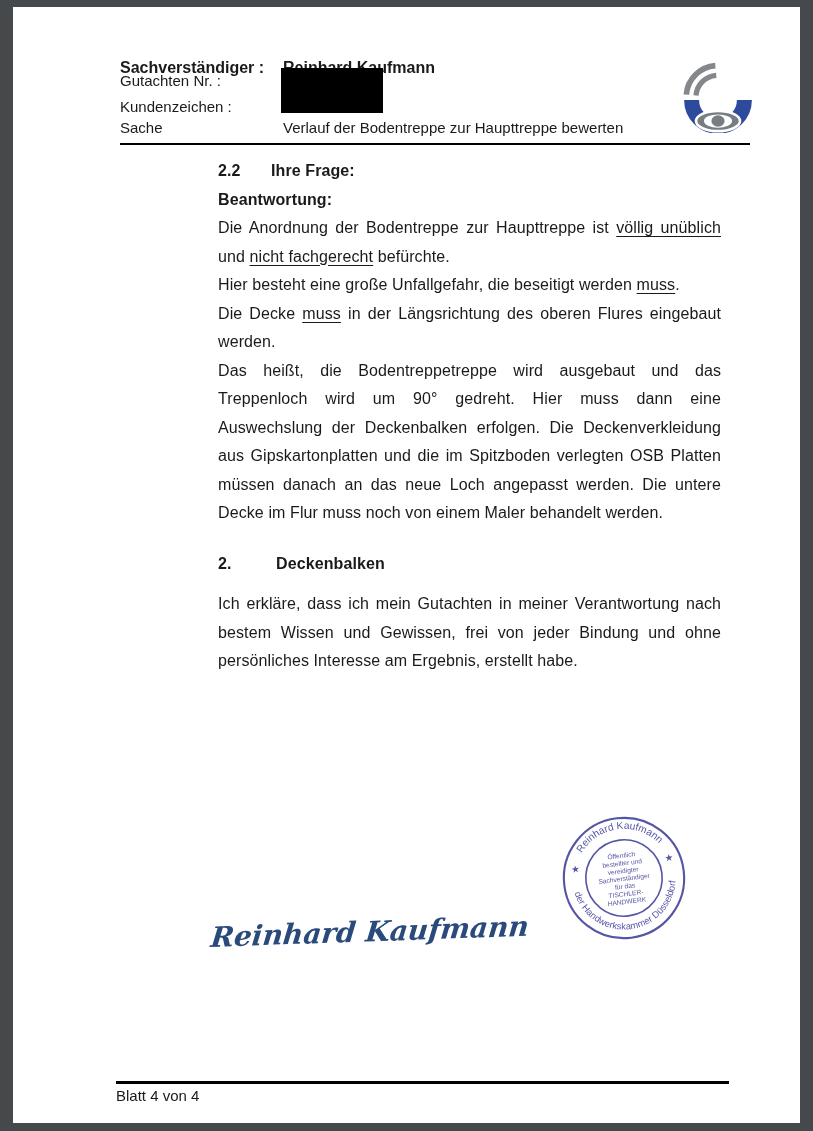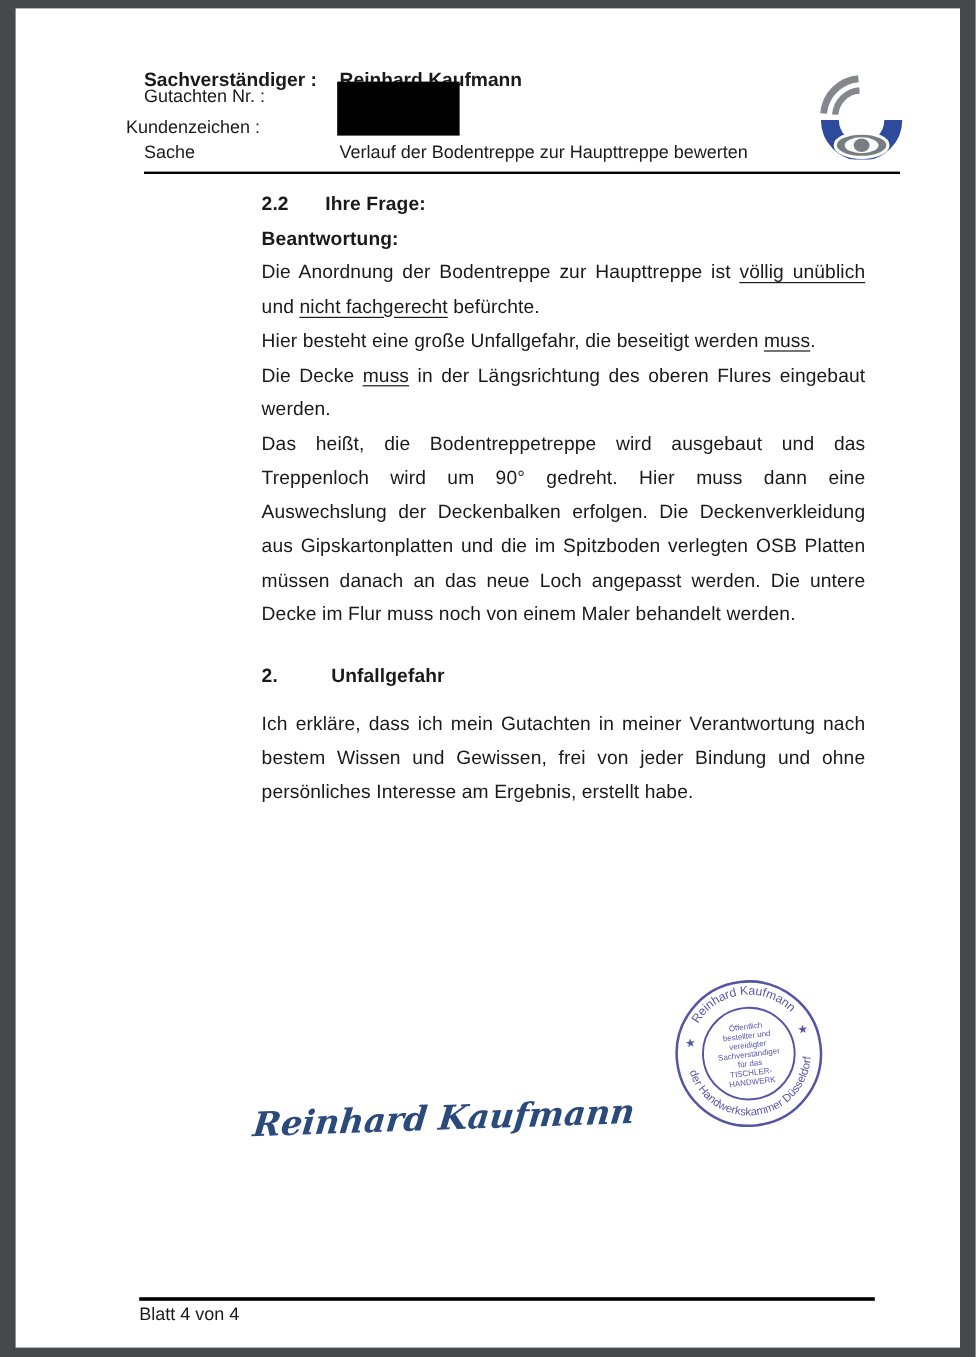--- a/index.html
+++ b/index.html
@@ -64,21 +64,21 @@
 <body>
 
 <div class="page">
 
   <div>
     <span class="hdr-label hdr-bold" style="left:107px; top:38px;">Sachverständiger :</span>
     <span class="hdr-value hdr-bold" style="left:270px; top:38px;">Reinhard Kaufmann</span>
 
     <span class="hdr-label" style="left:107px; top:65px;">Gutachten Nr. :</span>
 
-    <span class="hdr-label" style="left:92px; top:91px;">Kundenzeichen :</span>
+    <span class="hdr-label" style="left:107px; top:91px;">Kundenzeichen :</span>
 
     <span class="hdr-label" style="left:107px; top:112px;">Sache</span>
     <span class="hdr-value" style="left:270px; top:112px;">Verlauf der Bodentreppe zur Haupttreppe bewerten</span>
 
     <div class="redaction"></div>
     <div class="hdr-rule"></div>
 
     <svg class="logo" viewBox="0 0 100 92">
       <path d="M 14 49 A 36 36 0 0 1 47 16" fill="none" stroke="#84888c" stroke-width="6.5"></path>
       <path d="M 25 50 A 25 25 0 0 1 48 27" fill="none" stroke="#84888c" stroke-width="6"></path>
@@ -96,21 +96,21 @@
     </div>
 
     <p class="bold">Beantwortung:</p>
     <p><span>Die Anordnung der Bodentreppe zur Haupttreppe ist </span><span class="u">völlig unüblich</span><span> und </span><span class="u">nicht fachgerecht</span><span> befürchte.</span></p>
     <p><span>Hier besteht eine große Unfallgefahr, die beseitigt werden </span><span class="u">muss</span><span>.</span></p>
     <p><span>Die Decke </span><span class="u">muss</span><span> in der Längsrichtung des oberen Flures eingebaut werden.</span></p>
     <p>Das heißt, die Bodentreppetreppe wird ausgebaut und das Treppenloch wird um 90° gedreht. Hier muss dann eine Auswechslung der Deckenbalken erfolgen. Die Deckenverkleidung aus Gipskartonplatten und die im Spitzboden verlegten OSB Platten müssen danach an das neue Loch angepasst werden. Die untere Decke im Flur muss noch von einem Maler behandelt werden.</p>
 
     <div class="h-line anm">
       <span class="num">2.</span>
-      <span>Unfallgefahr</span>
+      <span>Deckenbalken</span>
     </div>
     <p class="p-after-h2">Ich erkläre, dass ich mein Gutachten in meiner Verantwortung nach bestem Wissen und Gewissen, frei von jeder Bindung und ohne persönliches Interesse am Ergebnis, erstellt habe.</p>
   </div>
 
   <div class="signature">Reinhard Kaufmann</div>
 
   <svg class="stamp" viewBox="0 0 160 160">
     <g transform="rotate(-7 80 80)" fill="#3d3f99">
       <circle cx="80" cy="80" r="74" fill="none" stroke="#3d3f99" stroke-width="2.6"></circle>
       <circle cx="80" cy="80" r="47" fill="none" stroke="#3d3f99" stroke-width="2"></circle>

